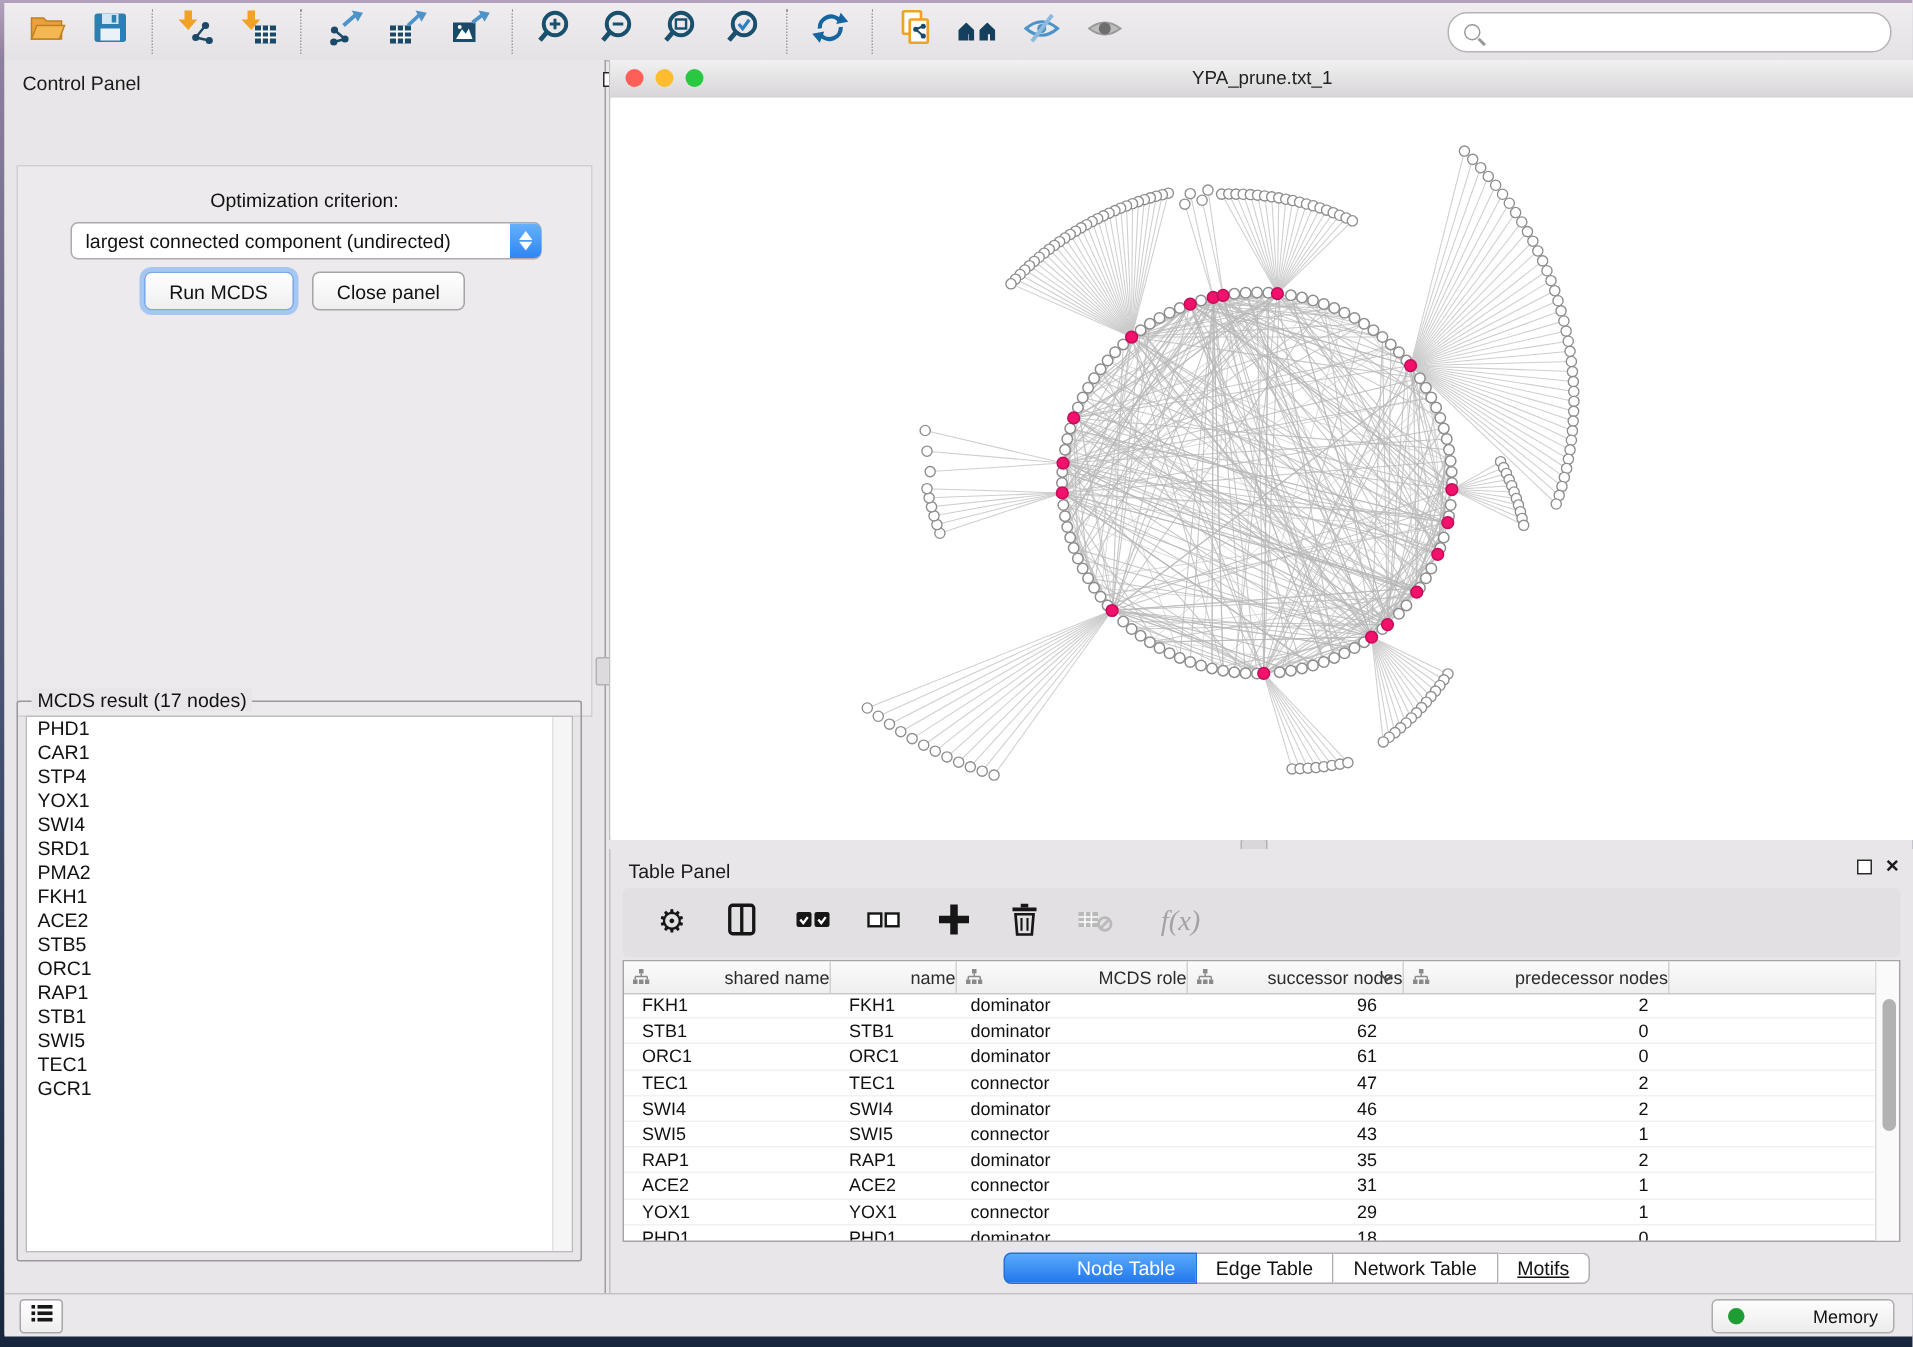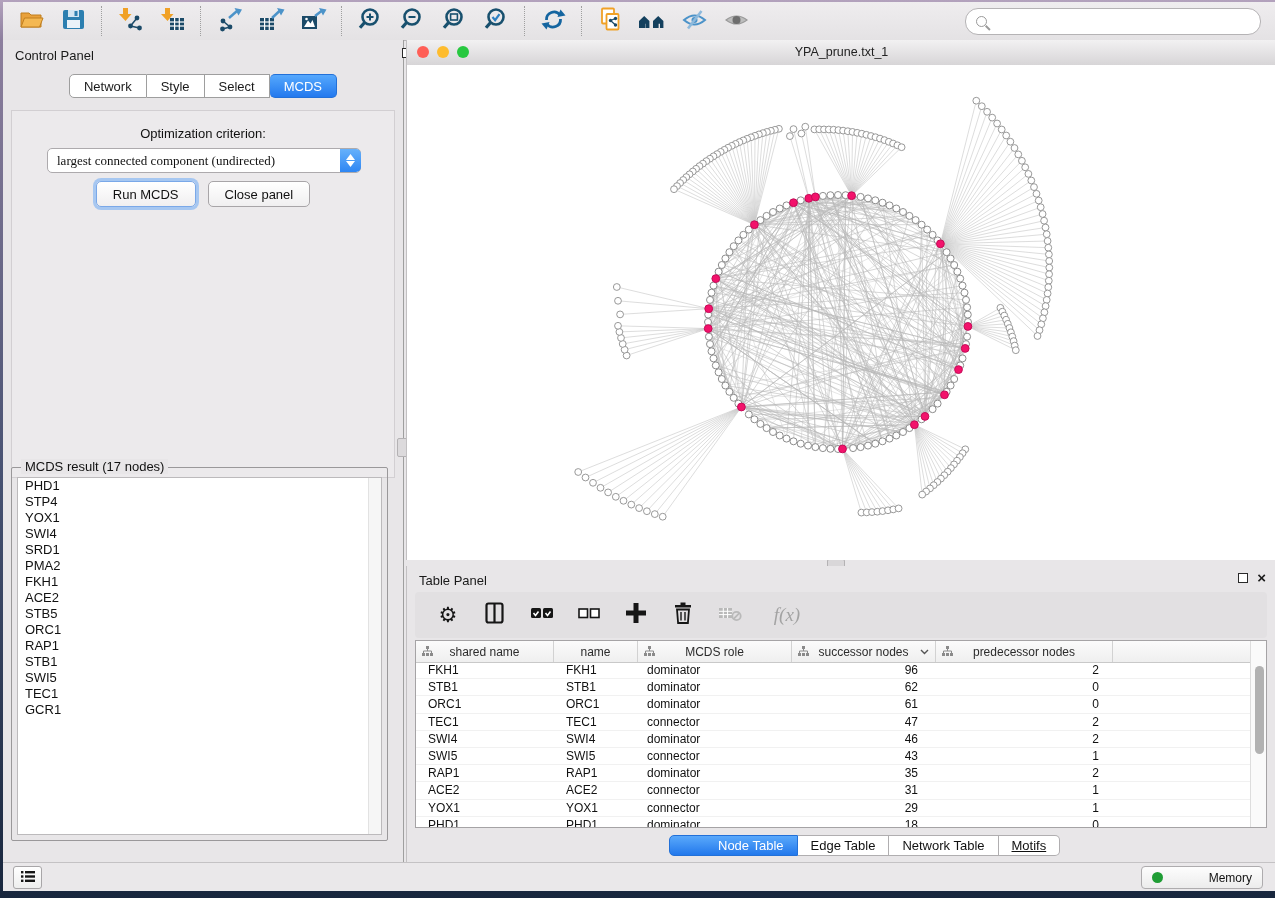--- a/index.html
+++ b/index.html
@@ -34,21 +34,21 @@
   .cp-tab{height:20px;padding:1px 14px;background:#fff;border:1px solid #9e9e9e;border-left:none;
     font-size:13px;color:#1a1a1a;display:flex;align-items:center;}
   .cp-tab:first-child{border-left:1px solid #9e9e9e;border-radius:5px 0 0 5px;}
   .cp-tab:last-child{border-radius:0 5px 5px 0;}
   .cp-tab.active{background:linear-gradient(#55a8fd,#2379ee);border-color:#2270d8;color:#fff;border-radius:5px;}
   .cp-content{position:absolute;left:8px;top:58px;width:382px;height:366px;
     background:#eceaec;border:1px solid #d2cfd2;margin-top:12px;}
   .opt-label{position:absolute;top:15px;left:0;width:100%;text-align:center;font-size:13px;color:#111;}
   .dropdown{position:absolute;left:35px;top:37px;width:312px;height:23px;background:#fff;
     border:1px solid #adaaad;border-radius:5px;display:flex;align-items:center;}
-  .dropdown-value{flex:1;font-size:13px;color:#111;padding-left:9px;white-space:nowrap;overflow:hidden;font-family:Liberation Serif, serif;}
+  .dropdown-value{flex:1;font-size:13px;color:#111;padding-left:9px;white-space:nowrap;overflow:hidden;}
   .dropdown-stepper{width:21px;height:23px;margin-right:-1px;border-radius:0 5px 5px 0;
     background:linear-gradient(#66b1fb,#2e86f3);display:flex;flex-direction:column;
     align-items:center;justify-content:center;gap:1px;}
   .dropdown-stepper svg{display:block;}
   .btn-row{position:absolute;top:70px;left:0;width:100%;display:flex;justify-content:center;gap:12px;}
   .push-btn{height:24px;padding:0 16px;background:linear-gradient(#ffffff,#f0eff0);
     border:1px solid #a8a5a8;border-radius:5px;font-size:13px;color:#111;
     display:flex;align-items:center;}
   .push-btn.focus{box-shadow:0 0 0 3px rgba(110,170,246,.55);border-color:#7aa8e8;}
   .fieldset{position:absolute;left:8px;top:427px;width:375px;height:372px;border:1px solid #9a989a;border-radius:2px;}
@@ -78,21 +78,21 @@
   .tp-toolbar{position:absolute;left:8px;top:26px;width:852px;height:46px;background:#e2e0e2;
     border-radius:4px;display:flex;align-items:center;gap:21px;padding-left:20px;box-sizing:border-box;}
   .tp-ico{display:flex;align-items:center;justify-content:center;width:26px;height:26px;}
   .gear-glyph{font-size:21px;color:#161616;line-height:24px;}
   .fx-glyph{font-family:"Liberation Serif",serif;font-style:italic;font-size:19px;color:#a3a3a3;}
   .node-table{position:absolute;left:8px;top:74px;width:852px;height:188px;background:#fff;
     border:1px solid #a5a3a5;box-sizing:border-box;}
   .nt-header{position:absolute;top:0;left:0;right:15px;height:21px;display:grid;
     grid-template-columns:138px 84px 154px 144px 177px 1fr;
     background:linear-gradient(#fbfbfb,#efefef);border-bottom:1px solid #c9c9c9;}
-  .nt-hcell{position:relative;border-right:1px solid #d2d2d2;display:flex;align-items:center;justify-content:center;
+  .nt-hcell{position:relative;border-right:1px solid #d2d2d2;display:flex;align-items:center;justify-content:flex-end;
     font-size:12px;color:#2c2c2c;}
   .nt-hcell .tree-ico{position:absolute;left:6px;top:5px;}
   .nt-hcell .sort-ico{position:absolute;right:6px;top:8px;}
   .nt-body{position:absolute;top:21px;left:0;right:15px;bottom:0;overflow:hidden;}
   .nt-row{display:grid;grid-template-columns:138px 84px 154px 144px 177px 1fr;height:16.2px;
     border-bottom:1px solid #f1f1f1;}
   .nt-cell{font-size:12px;color:#111;line-height:16px;white-space:nowrap;overflow:hidden;}
   .nt-cell.c0,.nt-cell.c1{padding-left:12px;}
   .nt-cell.c2{padding-left:9px;}
   .nt-cell.c3{text-align:right;padding-right:18px;}
@@ -278,26 +278,20 @@
   </div>
 
   <div class="control-panel">
     <div class="panel-head">
       <span class="panel-title">Control Panel</span>
       <span class="win-btns">
         <span class="float-ico"></span>
         <span class="close-ico">×</span>
       </span>
     </div>
-    <div class="cp-tabs" id="cp-tabs">
-          <div class="cp-tab">Network</div>
-          <div class="cp-tab">Style</div>
-          <div class="cp-tab">Select</div>
-          <div class="cp-tab active">MCDS</div>
-        </div>
 
     <div class="cp-content">
       <div class="opt-label">Optimization criterion:</div>
       <div class="dropdown">
         <span class="dropdown-value">largest connected component (undirected)</span>
         <span class="dropdown-stepper">
           <svg width="9" height="6" viewBox="0 0 9 6">
                 <polygon points="4.5,0 9,6 0,6" fill="#fff"></polygon>
               </svg>
           <svg width="9" height="6" viewBox="0 0 9 6">
@@ -309,20 +303,21 @@
         <div class="push-btn focus">Run MCDS</div>
         <div class="push-btn">Close panel</div>
       </div>
     </div>
 
     <div class="fieldset">
       <span class="legend">MCDS result (17 nodes)</span>
       <div class="listbox" id="mcds-list">
         <div class="listbox-scroll"></div>
       <div class="list-item">PHD1</div>
+            <div class="list-item">CAR1</div>
             <div class="list-item">STP4</div>
             <div class="list-item">YOX1</div>
             <div class="list-item">SWI4</div>
             <div class="list-item">SRD1</div>
             <div class="list-item">PMA2</div>
             <div class="list-item">FKH1</div>
             <div class="list-item">ACE2</div>
             <div class="list-item">STB5</div>
             <div class="list-item">ORC1</div>
             <div class="list-item">RAP1</div>

